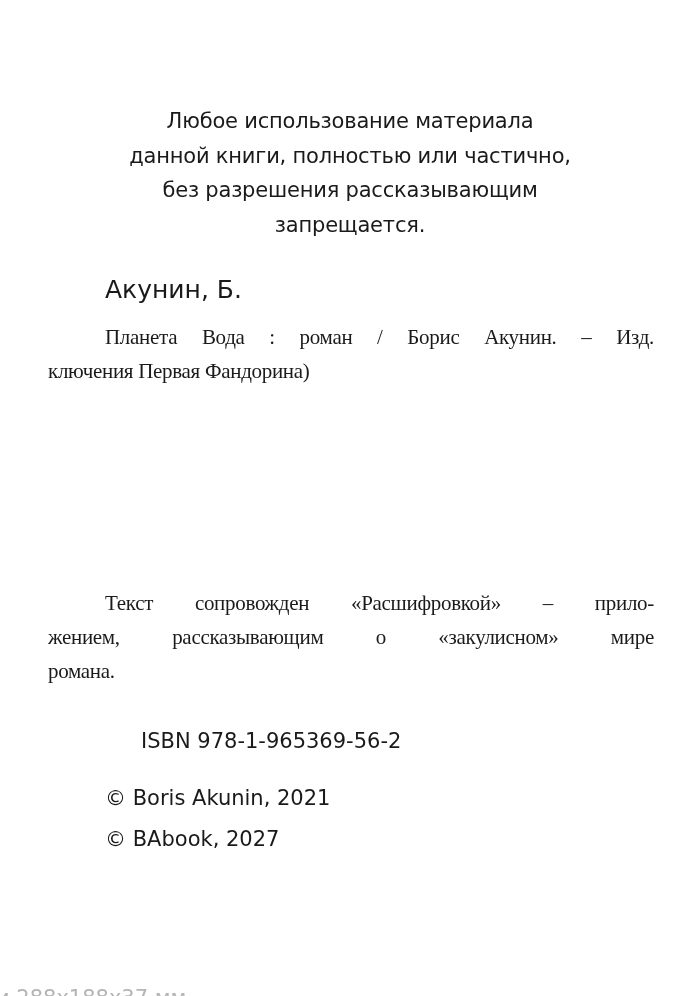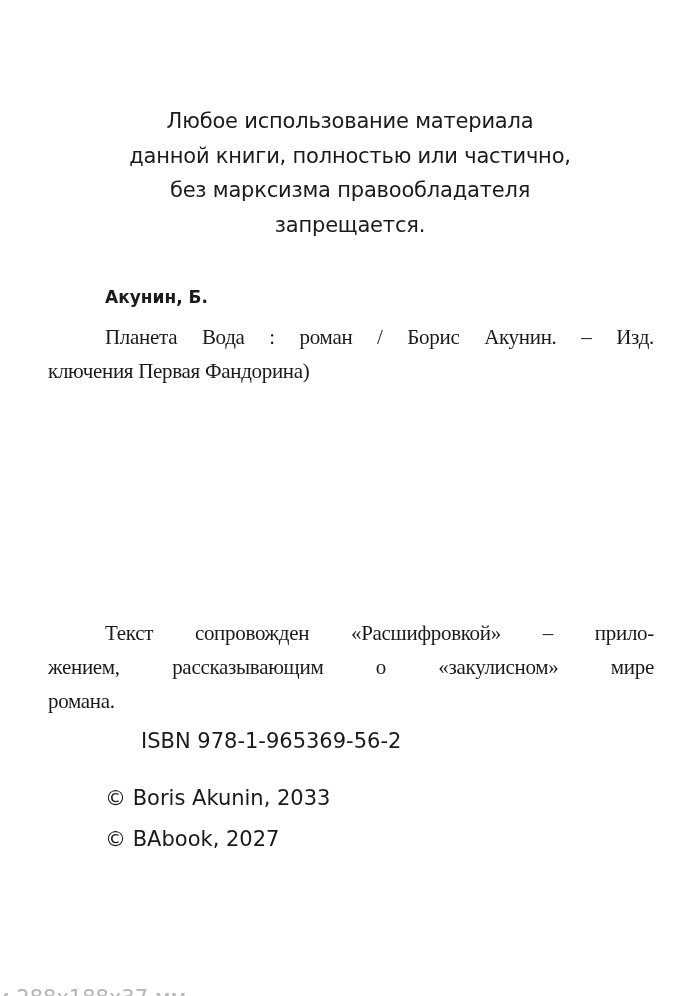--- a/index.html
+++ b/index.html
@@ -27,23 +27,23 @@
     width: 500px;
     text-align: center;
     font-size: 21px;
     line-height: 34.5px;
     letter-spacing: -0.2px;
   }
   .notice div { white-space: nowrap; }
   .author {
     position: absolute;
     left: 105px;
-    top: 282px;
-    font-size: 17px;
-    font-weight: bold;
+    top: 275px;
+    font-size: 25px;
+    font-weight: normal;
     line-height: 30px;
   }
   .para {
     position: absolute;
     left: 48px;
     width: 606px;
     font-size: 21px;
     line-height: 34px;
     letter-spacing: -0.3px;
     font-family: Liberation Serif, serif;
@@ -51,21 +51,21 @@
   .para .line {
     display: block;
     white-space: nowrap;
     text-align: justify;
     text-align-last: justify;
   }
   .para .line.first { padding-left: 57px; }
   .para .line.last { text-align-last: left; }
   .p1 { top: 320px; }
   .p2 { top: 438px; }
-  .p3 { top: 616px; }
+  .p3 { top: 586px; }
   .isbn {
     position: absolute;
     left: 105px;
     top: 726px;
     font-size: 21px;
     line-height: 30px;
     margin-left: 36px;
   }
   .copy {
     position: absolute;
@@ -88,37 +88,37 @@
   }
 </style>
 </head>
 <body>
 
 <div class="page">
 
   <div class="notice">
     <div>Любое использование материала</div>
     <div>данной книги, полностью или частично,</div>
-    <div>без марксизма правообладателя</div>
+    <div>без разрешения рассказывающим</div>
     <div>запрещается.</div>
   </div>
 
   <div class="author">Акунин, Б.</div>
 
   <div class="para p1">
     <span class="line first">Планета Вода : роман / Борис Акунин. – Изд.</span>
     <span class="line last">ключения Первая Фандорина)</span>
   </div>
 
 
   <div class="para p3">
     <span class="line first">Текст сопровожден «Расшифровкой» – прило-</span>
     <span class="line">жением, рассказывающим о «закулисном» мире</span>
     <span class="line last">романа.</span>
   </div>
 
   <div class="isbn">ISBN 978-1-965369-56-2</div>
 
-  <div class="copy c1">© Boris Akunin, 2033</div>
+  <div class="copy c1">© Boris Akunin, 2021</div>
   <div class="copy c2">© BAbook, 2027</div>
 
   <div class="clipped">и 288x188x37 мм</div>
 </div>
 
 </body></html>

